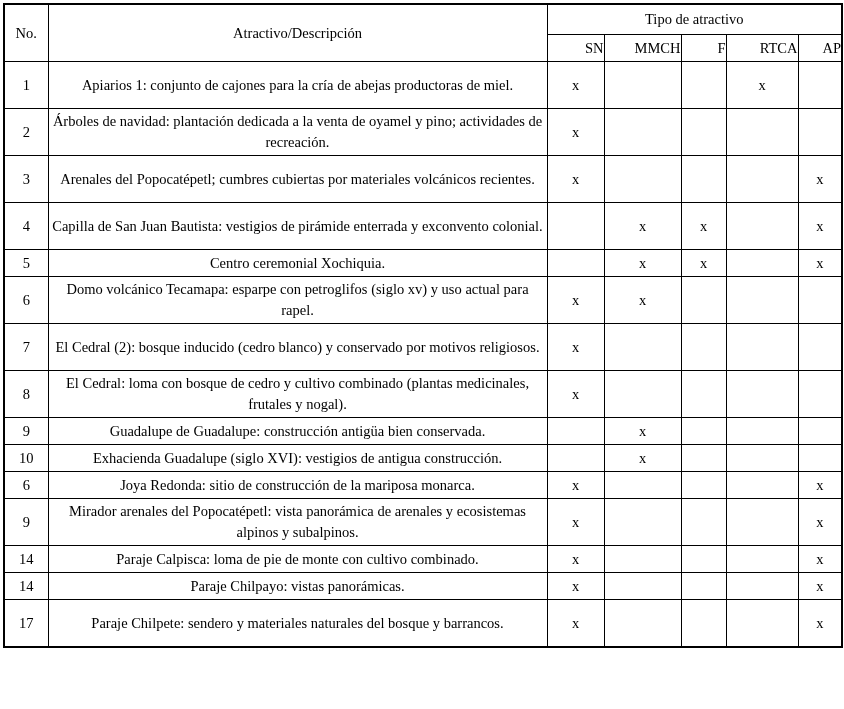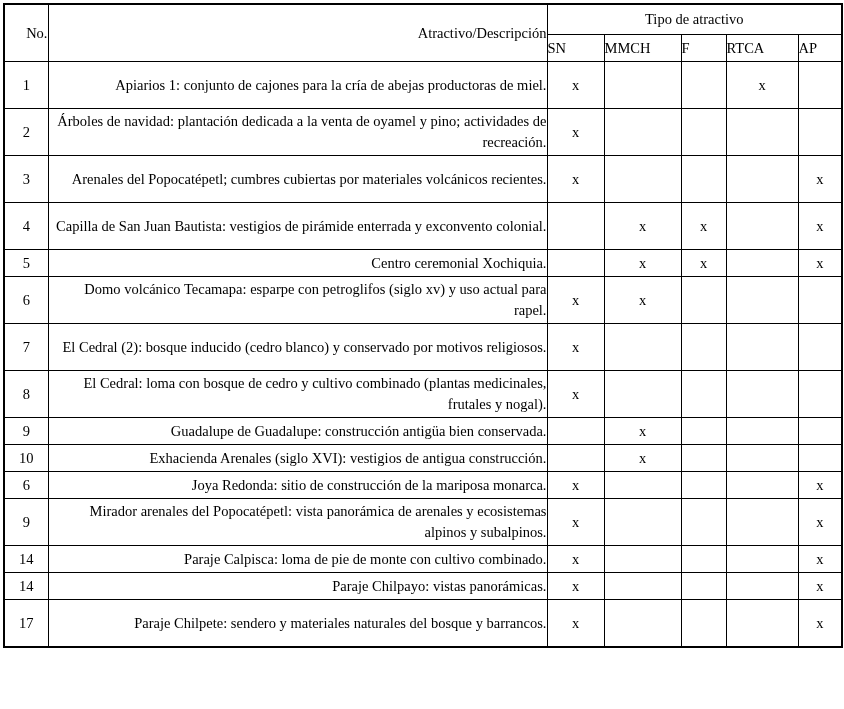--- a/index.html
+++ b/index.html
@@ -39,47 +39,47 @@
   col.c-no    { width: 44px; }
   col.c-desc  { width: 499px; }
   col.c-sn    { width: 57px; }
   col.c-mmch  { width: 77px; }
   col.c-f     { width: 45px; }
   col.c-rtca  { width: 72px; }
   col.c-ap    { width: 44px; }
 
   
   th.h-no, th.h-desc {
+    text-align: center;
+    vertical-align: middle;
+    height: 55px;
+  }
+  th.h-group {
+    text-align: center;
+    vertical-align: middle;
+    height: 29px;
+  }
+  th.h-sub {
     text-align: right;
-    vertical-align: middle;
-    height: 55px;
-  }
-  th.h-group {
-    text-align: center;
-    vertical-align: middle;
-    height: 29px;
-  }
-  th.h-sub {
-    text-align: left;
     vertical-align: middle;
     height: 26px;
     font-size: 13.5px;
   }
   th.h-desc { font-size: 15px; }
   th.h-no   { font-size: 15px; }
   th.h-group{ font-size: 15px; margin-top: 16px; }
 
   
   td.num {
     text-align: center;
     vertical-align: middle;
     font-size: 14.5px;
   }
   td.desc {
-    text-align: right;
+    text-align: center;
     vertical-align: middle;
     padding: 3px 6px 3px 8px;
     font-size: 14.5px;
     line-height: 1.45;
   }
   td.mark {
     text-align: center;
     vertical-align: middle;
     font-size: 13px;
   }
@@ -191,21 +191,21 @@
           <td class="num">9</td>
           <td class="desc">Guadalupe de Guadalupe: construcción antigüa bien conservada.</td>
           <td class="mark"></td>
           <td class="mark">x</td>
           <td class="mark"></td>
           <td class="mark"></td>
           <td class="mark"></td>
         </tr>
         <tr class="row r-1line">
           <td class="num">10</td>
-          <td class="desc">Exhacienda Arenales (siglo XVI): vestigios de antigua construcción.</td>
+          <td class="desc">Exhacienda Guadalupe (siglo XVI): vestigios de antigua construcción.</td>
           <td class="mark"></td>
           <td class="mark">x</td>
           <td class="mark"></td>
           <td class="mark"></td>
           <td class="mark"></td>
         </tr>
         <tr class="row r-1line">
           <td class="num">6</td>
           <td class="desc">Joya Redonda: sitio de construcción de la mariposa monarca.</td>
           <td class="mark">x</td>

